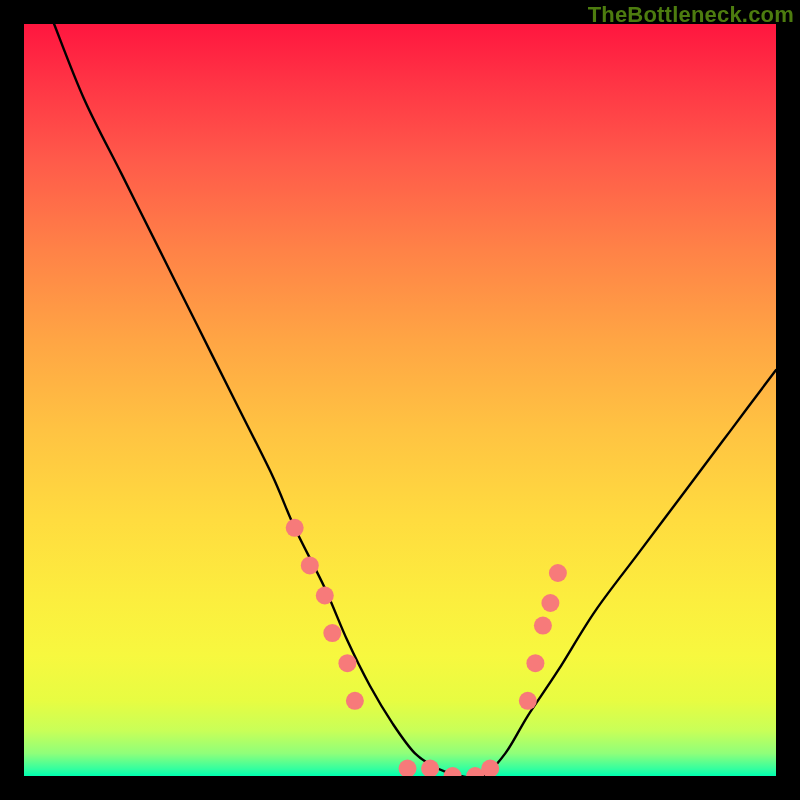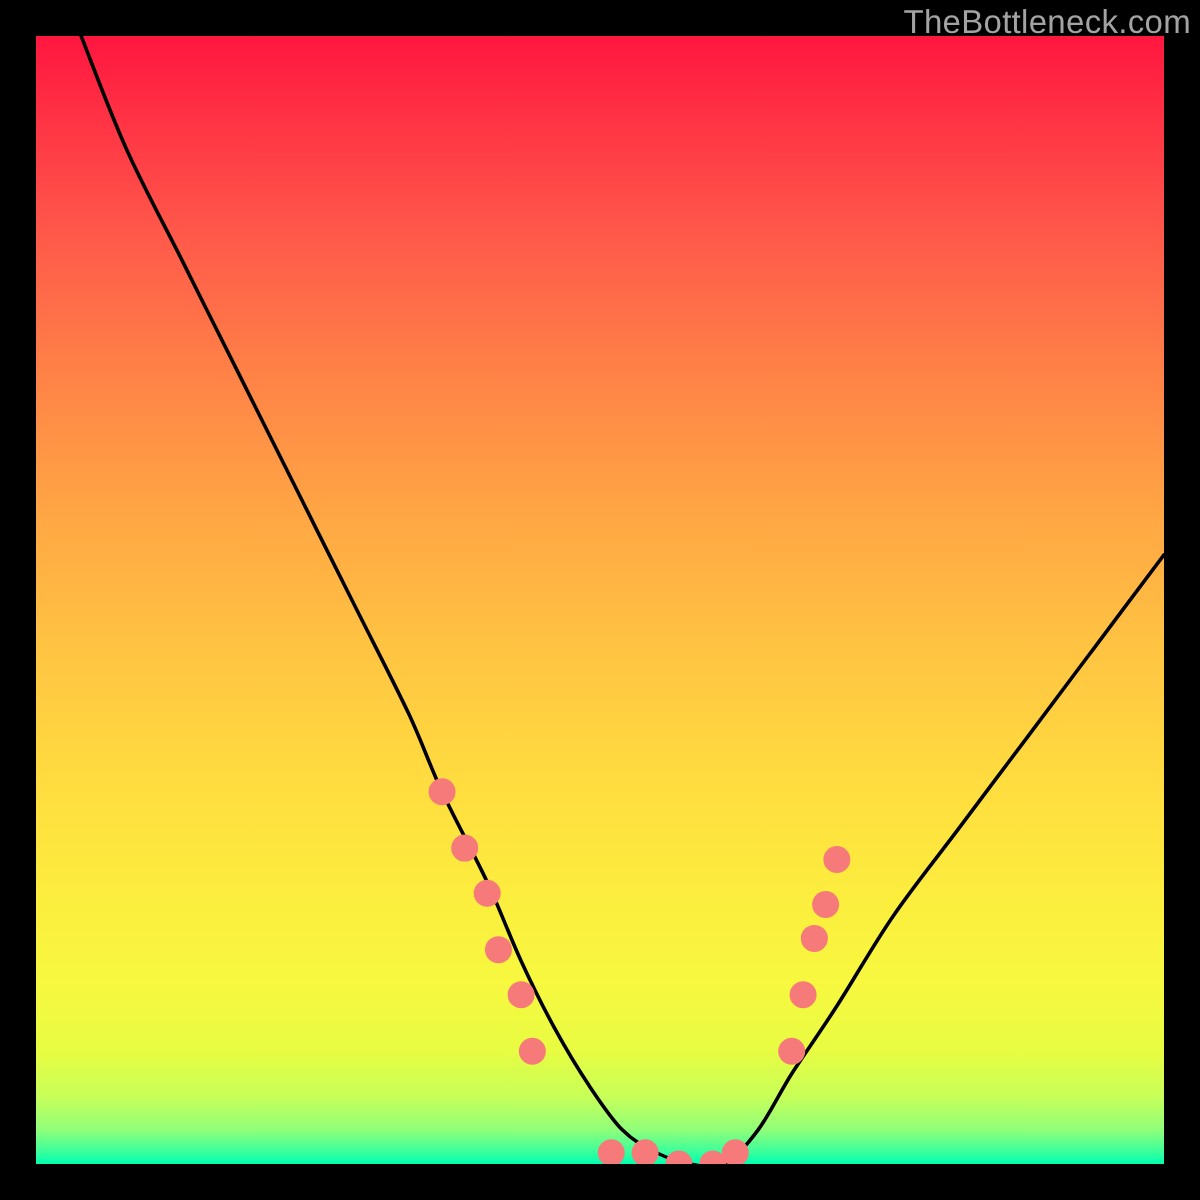--- a/index.html
+++ b/index.html
@@ -41,22 +41,22 @@
       #36ff9e 99%,
       #00ffb0 100%
     );
   }
   .watermark {
     position: absolute;
     top: 2px;
     right: 6px;
     font-family: Arial, Helvetica, sans-serif;
     font-size: 22px;
-    font-weight: 400;
-    color: #a3a3a3;
+    font-weight: 700;
+    color: #4d7c0f;
     letter-spacing: 0.2px;
     user-select: none;
   }
   svg.curve {
     position: absolute;
     left: 0;
     top: 0;
   }
 </style>
 </head>

